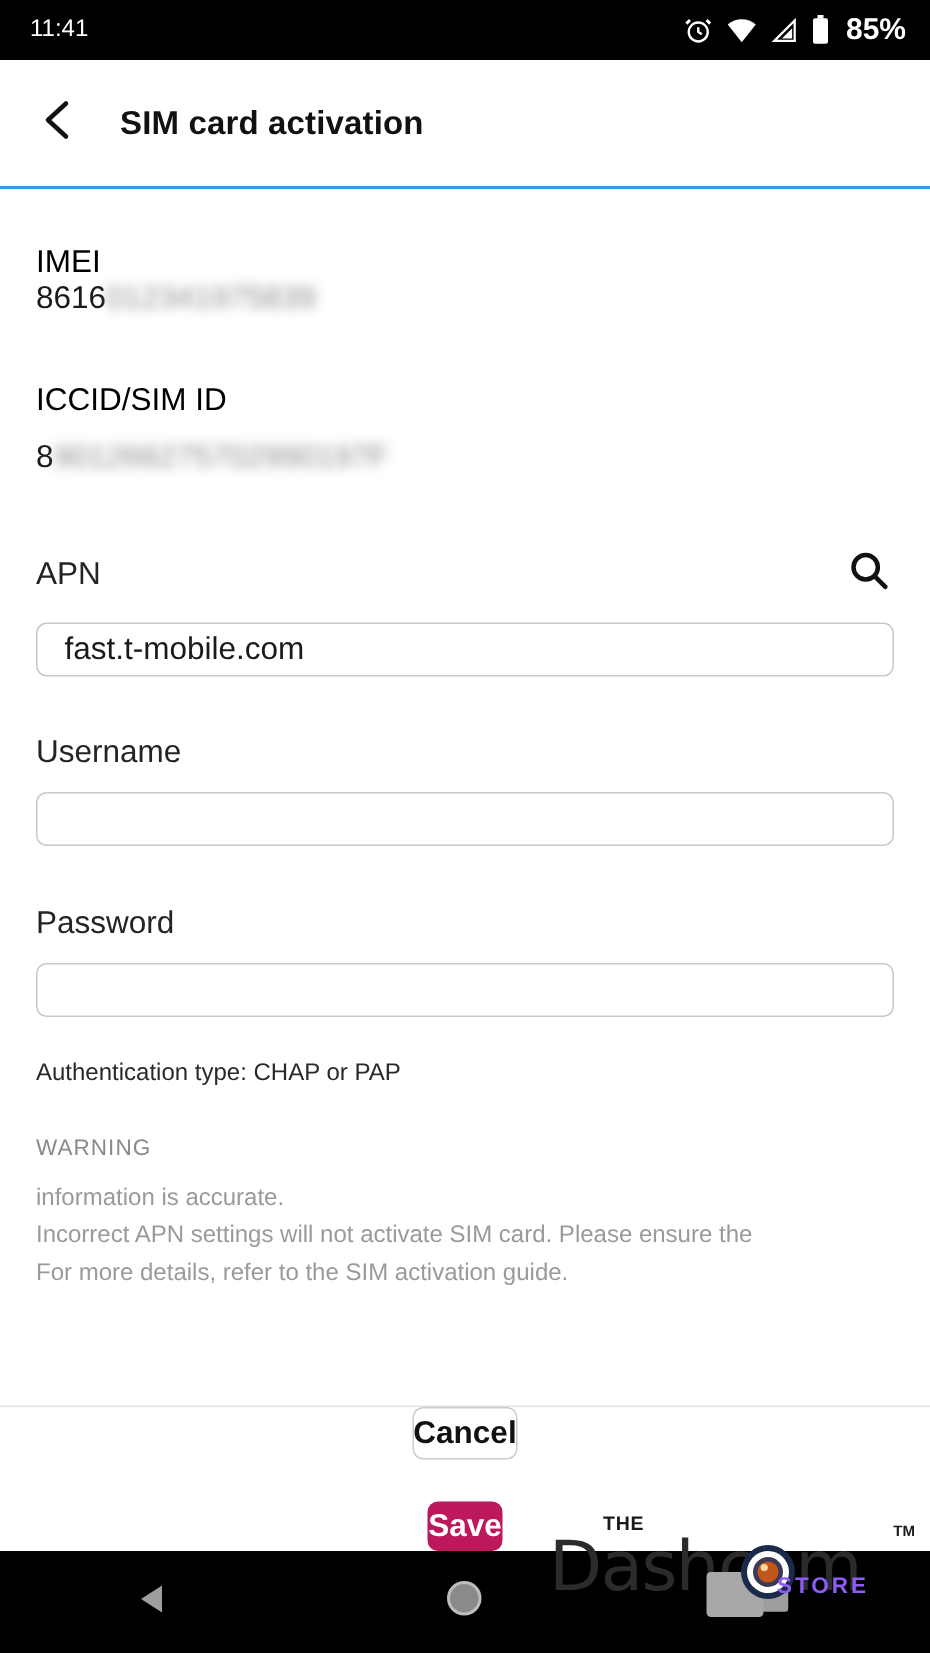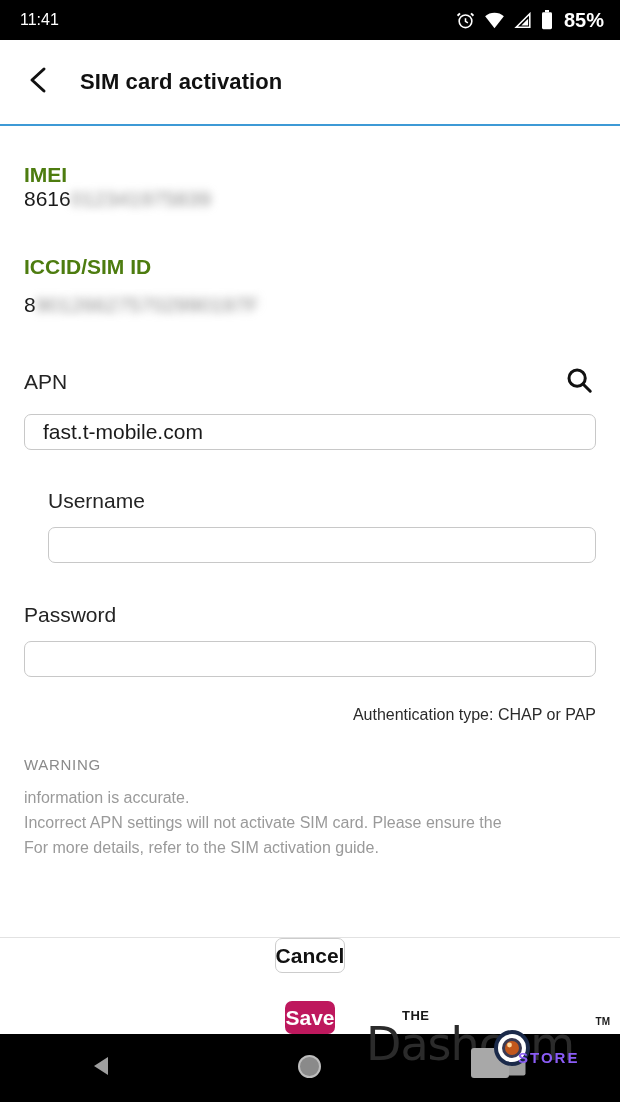--- a/index.html
+++ b/index.html
@@ -34,22 +34,22 @@
   #app-title {
     font-size:22px; font-weight:bold; color:#111111;
     margin-left:20px; letter-spacing:.1px;
   }
   #app-bar-divider { height:2px; background:#3d9ad6; }
 
   
   #content { padding:0 24px; }
 
   .field-label {
-    font-size:21px; color:#4d7c0f;
-    font-weight:bold;
+    font-size:21px; color:#000000;
+    font-weight:normal;
   }
   .field-label.plain { font-weight:normal; color:#242424; }
 
   .redacted-value {
     font-size:21px; color:#1a1a1a;
     display:flex; align-items:baseline; white-space:pre;
   }
   .redacted-blur {
     color:#8c8c8c;
     filter:blur(4px);
@@ -65,21 +65,21 @@
     font-size:21px; color:#1a1a1a;
     padding:0 18px;
   }
   .text-input::placeholder { color:#b0b0b0; }
 
   .row-label-with-icon {
     display:flex; align-items:center; justify-content:space-between;
   }
   #apn-search-icon { cursor:pointer; padding:2px; }
 
-  #auth-note { font-size:16px; color:#2a2a2a;text-align:right; }
+  #auth-note { font-size:16px; color:#2a2a2a; }
   #warning-title {
     font-size:15px; color:#8a8a8a; letter-spacing:.7px;
   }
   .warning-line { font-size:16px; color:#9a9a9a; line-height:25px; }
 
   
   #footer-divider {
     position:absolute; left:0; right:0; top:937px;
     height:1px; background:#e2e2e2;
   }
@@ -211,21 +211,21 @@
       <span id="apn-search-icon">
         <svg width="30" height="30" viewBox="0 0 24 24" fill="none" stroke="#111" stroke-width="2.4" stroke-linecap="round">
           <circle cx="10.5" cy="10.5" r="6.5"></circle>
           <line x1="15.4" y1="15.4" x2="21" y2="21"></line>
         </svg>
       </span>
     </div>
     <input class="text-input" style="margin-top: 13px;" type="text" value="fast.t-mobile.com">
   </div>
 
-  <div style="margin-top:39px;margin-left:24px;">
+  <div style="margin-top:39px;">
     <div class="field-label plain">Username</div>
     <input class="text-input" style="margin-top: 14px;" type="text" value="">
   </div>
 
   <div style="margin-top:40px;">
     <div class="field-label plain">Password</div>
     <input class="text-input" style="margin-top: 14px;" type="password" value="">
   </div>
 
   <div id="auth-note" style="margin-top:29px;">Authentication type: CHAP or PAP</div>

